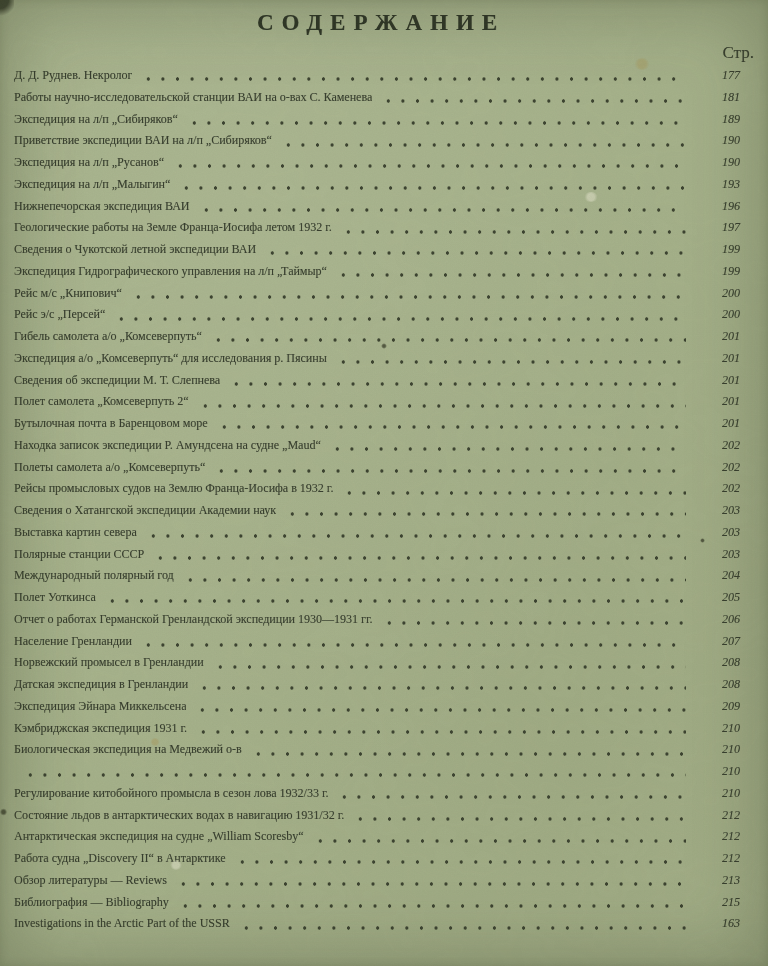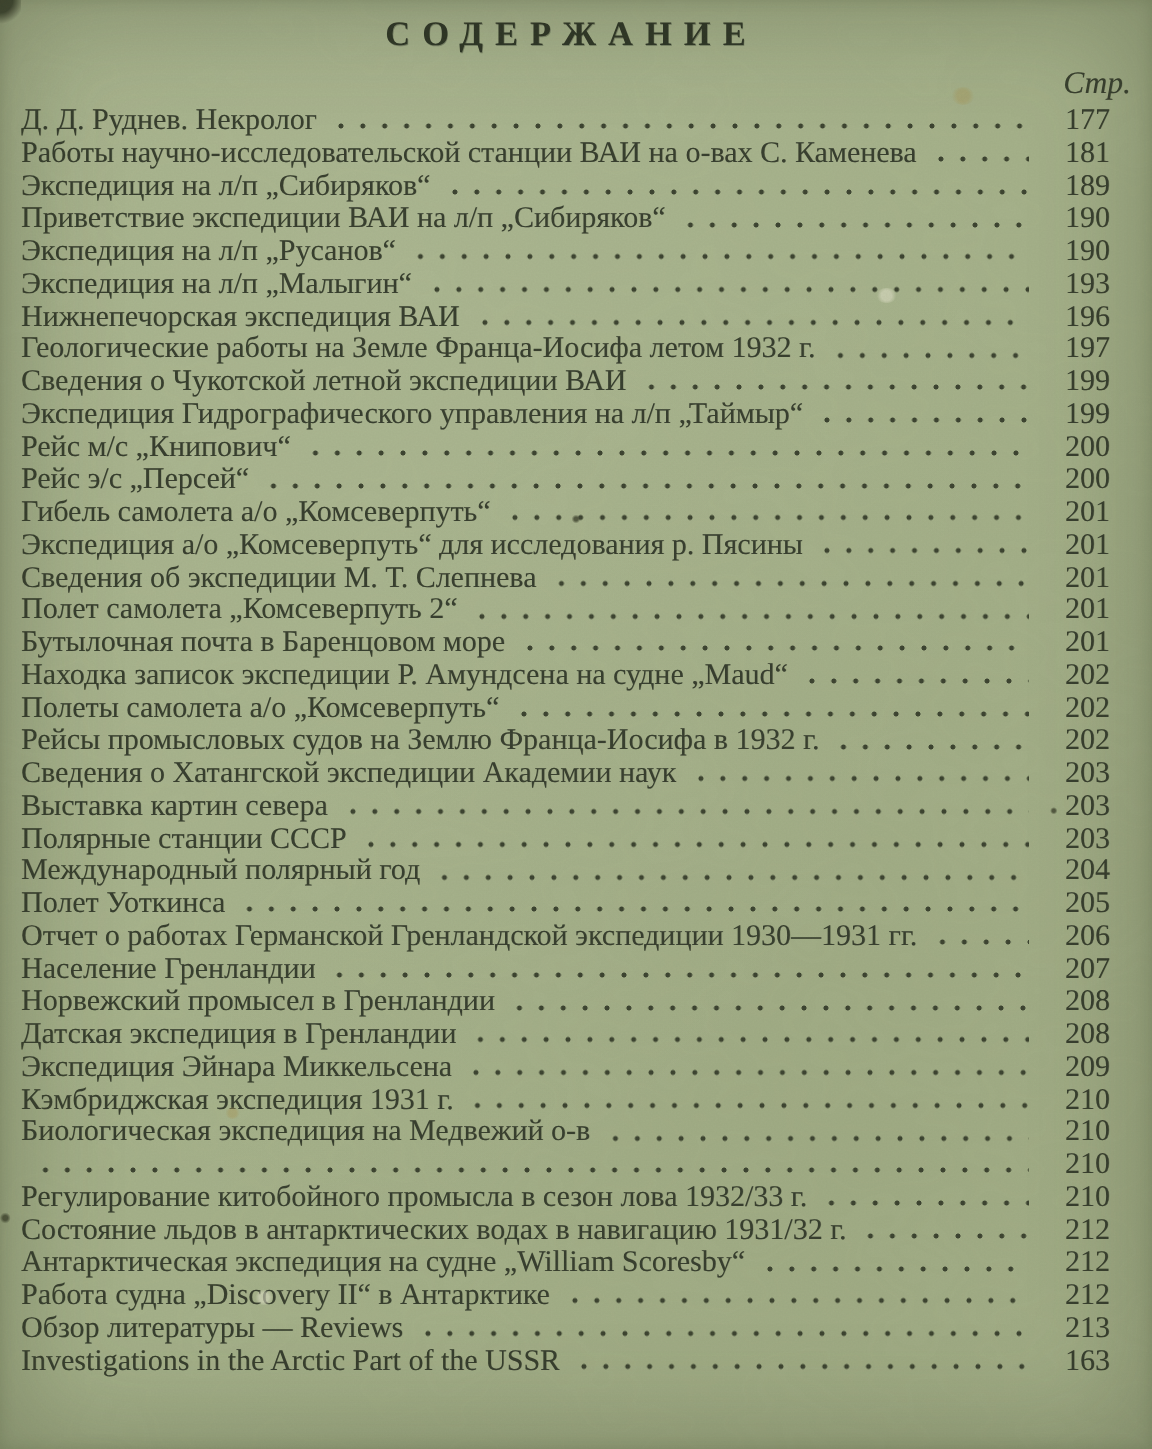--- a/index.html
+++ b/index.html
@@ -41,54 +41,54 @@
     text-align:center;
     font-size:23px;font-weight:700;
     letter-spacing:8px;text-indent:8px;
     color:var(--ink-dark);
     margin-top:4px;
     text-shadow:0.4px 0.4px 0 rgba(43,50,36,0.35);
   }
   .col-header{
     position:relative;z-index:1;
     text-align:right;
-    font-size:21px;
+    font-size:17px;
     color:var(--ink);
     margin:7px -14px 2px 0;
     text-shadow:0.3px 0.3px 0 rgba(52,59,44,0.3);
-    font-style:italic;
   }
   .entries{
     position:relative;z-index:1;
     list-style:none;
   }
   .entry{
     display:flex;
     align-items:center;
     height:21.75px;
     line-height:21.75px;
-    font-size:20px;
+    font-size:12px;
     color:var(--ink);
     white-space:nowrap;
     text-shadow:0.3px 0.3px 0 rgba(52,59,44,0.32);
   }
   .entry .label{flex:0 1 auto;overflow:hidden;}
   .entry .dots{
     flex:1 1 0;min-width:0;
     align-self:stretch;
     margin:0 10px 0 7px;
     background-image:radial-gradient(circle,#39402e 1.45px,rgba(0,0,0,0) 1.9px);
     background-size:14.6px 8px;
     background-repeat:repeat-x;
     background-position:2px calc(100% - 3.5px);
   }
   .entry .pnum{
     flex:0 0 auto;
     min-width:44px;
     text-align:right;
+    font-style:italic;
   }
 </style>
 </head>
 <body>
 
 <div class="page">
 
   <h1 class="title">СОДЕРЖАНИЕ</h1>
 
   <div class="col-header">Стр.</div>
@@ -275,20 +275,25 @@
       </li>
       <li class="entry">
         <span class="label">Работа судна „Discovery II“ в Антарктике</span>
         <span class="dots"></span>
         <span class="pnum">212</span>
       </li>
       <li class="entry">
         <span class="label">Обзор литературы — Reviews</span>
         <span class="dots"></span>
         <span class="pnum">213</span>
+      </li>
+      <li class="entry">
+        <span class="label">Библиография — Bibliography</span>
+        <span class="dots"></span>
+        <span class="pnum">215</span>
       </li>
       <li class="entry">
         <span class="label">Investigations in the Arctic Part of the USSR</span>
         <span class="dots"></span>
         <span class="pnum">163</span>
       </li>
     </ol>
 
   <div class="corner-mark"></div>
   <div class="speck dark" style="left:381px;top:343px;width:6px;height:6px;"></div>

